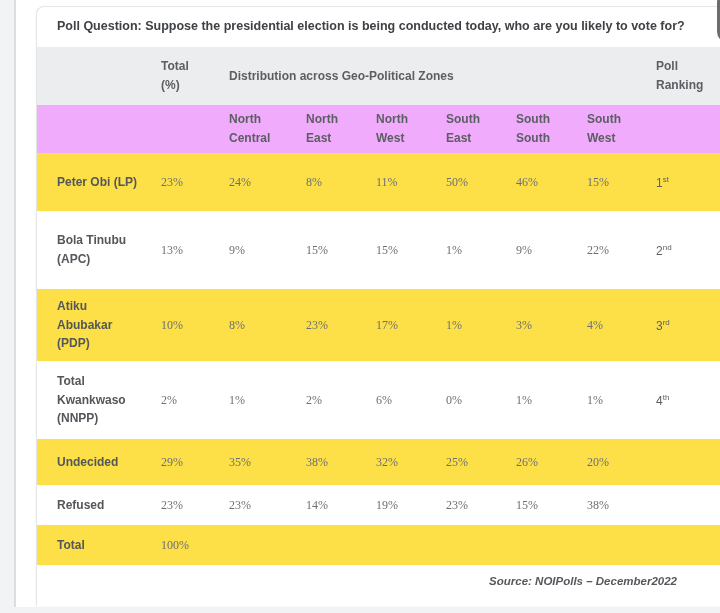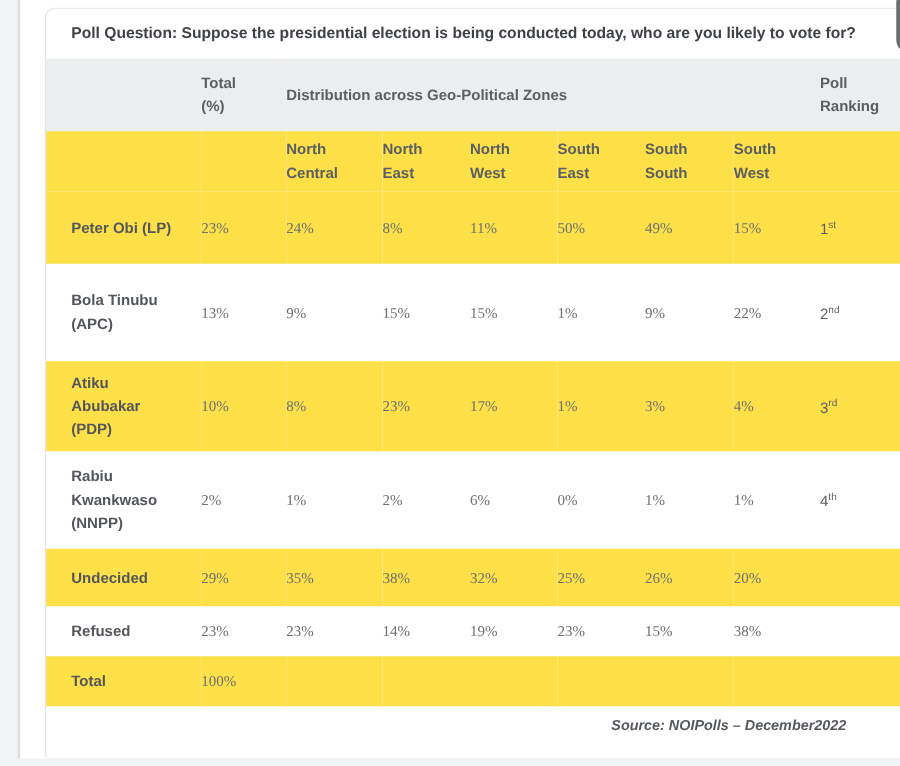--- a/index.html
+++ b/index.html
@@ -10,21 +10,21 @@
     background:#ffffff; border-left:2px solid #dcddde; }
   .card { position:absolute; left:36px; top:6px; width:704px; height:600px;
     background:#ffffff; border:1px solid #e3e5e6; border-bottom:none;
     border-radius:8px 8px 0 0; box-shadow:0 1px 3px rgba(0,0,0,0.04); }
   .title-row { height:40px; padding:12px 30px 0 20px;
     font-size:12.5px; font-weight:bold; color:#3e4145; }
   table { width:100%; border-collapse:collapse; table-layout:fixed; }
   td, th { font-size:12px; text-align:left; vertical-align:middle; padding:0; }
   .band { background:#ecedee; }
   .band td { height:58px; color:#5b5e62; font-weight:bold; }
-  .subhead td { height:48px; background:#fde047; color:#5b5e62; font-weight:bold; }
+  .subhead td { height:48px; background:#f0abfc; color:#5b5e62; font-weight:bold; }
   .name { font-weight:bold; color:#53565a; padding-left:20px !important; }
   .name .nm { display:block; width:88px; line-height:1.55; }
   .val { color:#6c6f73;font-family:Liberation Serif, serif; }
   .rank { color:#5d6064; }
   .rank sup { font-size:8px; }
   tr.stripe td { background:#fde047; }
   tr.r-obi td { height:58px; }
   tr.r-tin td { height:78px; }
   tr.r-ati td { height:72px;margin-top:28px; }
   tr.r-kwa td { height:78px; }
@@ -115,21 +115,21 @@
 
       <tr class="stripe r-obi">
         <td class="name">
               <span class="nm">Peter Obi (LP)</span>
             </td>
         <td class="val">23%</td>
         <td class="val">24%</td>
         <td class="val">8%</td>
         <td class="val">11%</td>
         <td class="val">50%</td>
-        <td class="val">49%</td>
+        <td class="val">46%</td>
         <td class="val">15%</td>
         <td class="rank"><span>1</span><sup>st</sup></td>
       </tr>
 
       <tr class="r-tin">
         <td class="name">
               <span class="nm">Bola Tinubu (APC)</span>
             </td>
         <td class="val">13%</td>
         <td class="val">9%</td>
@@ -150,21 +150,21 @@
         <td class="val">23%</td>
         <td class="val">17%</td>
         <td class="val">1%</td>
         <td class="val">3%</td>
         <td class="val">4%</td>
         <td class="rank"><span>3</span><sup>rd</sup></td>
       </tr>
 
       <tr class="r-kwa">
         <td class="name">
-              <span class="nm">Rabiu Kwankwaso (NNPP)</span>
+              <span class="nm">Total Kwankwaso (NNPP)</span>
             </td>
         <td class="val">2%</td>
         <td class="val">1%</td>
         <td class="val">2%</td>
         <td class="val">6%</td>
         <td class="val">0%</td>
         <td class="val">1%</td>
         <td class="val">1%</td>
         <td class="rank"><span>4</span><sup>th</sup></td>
       </tr>

